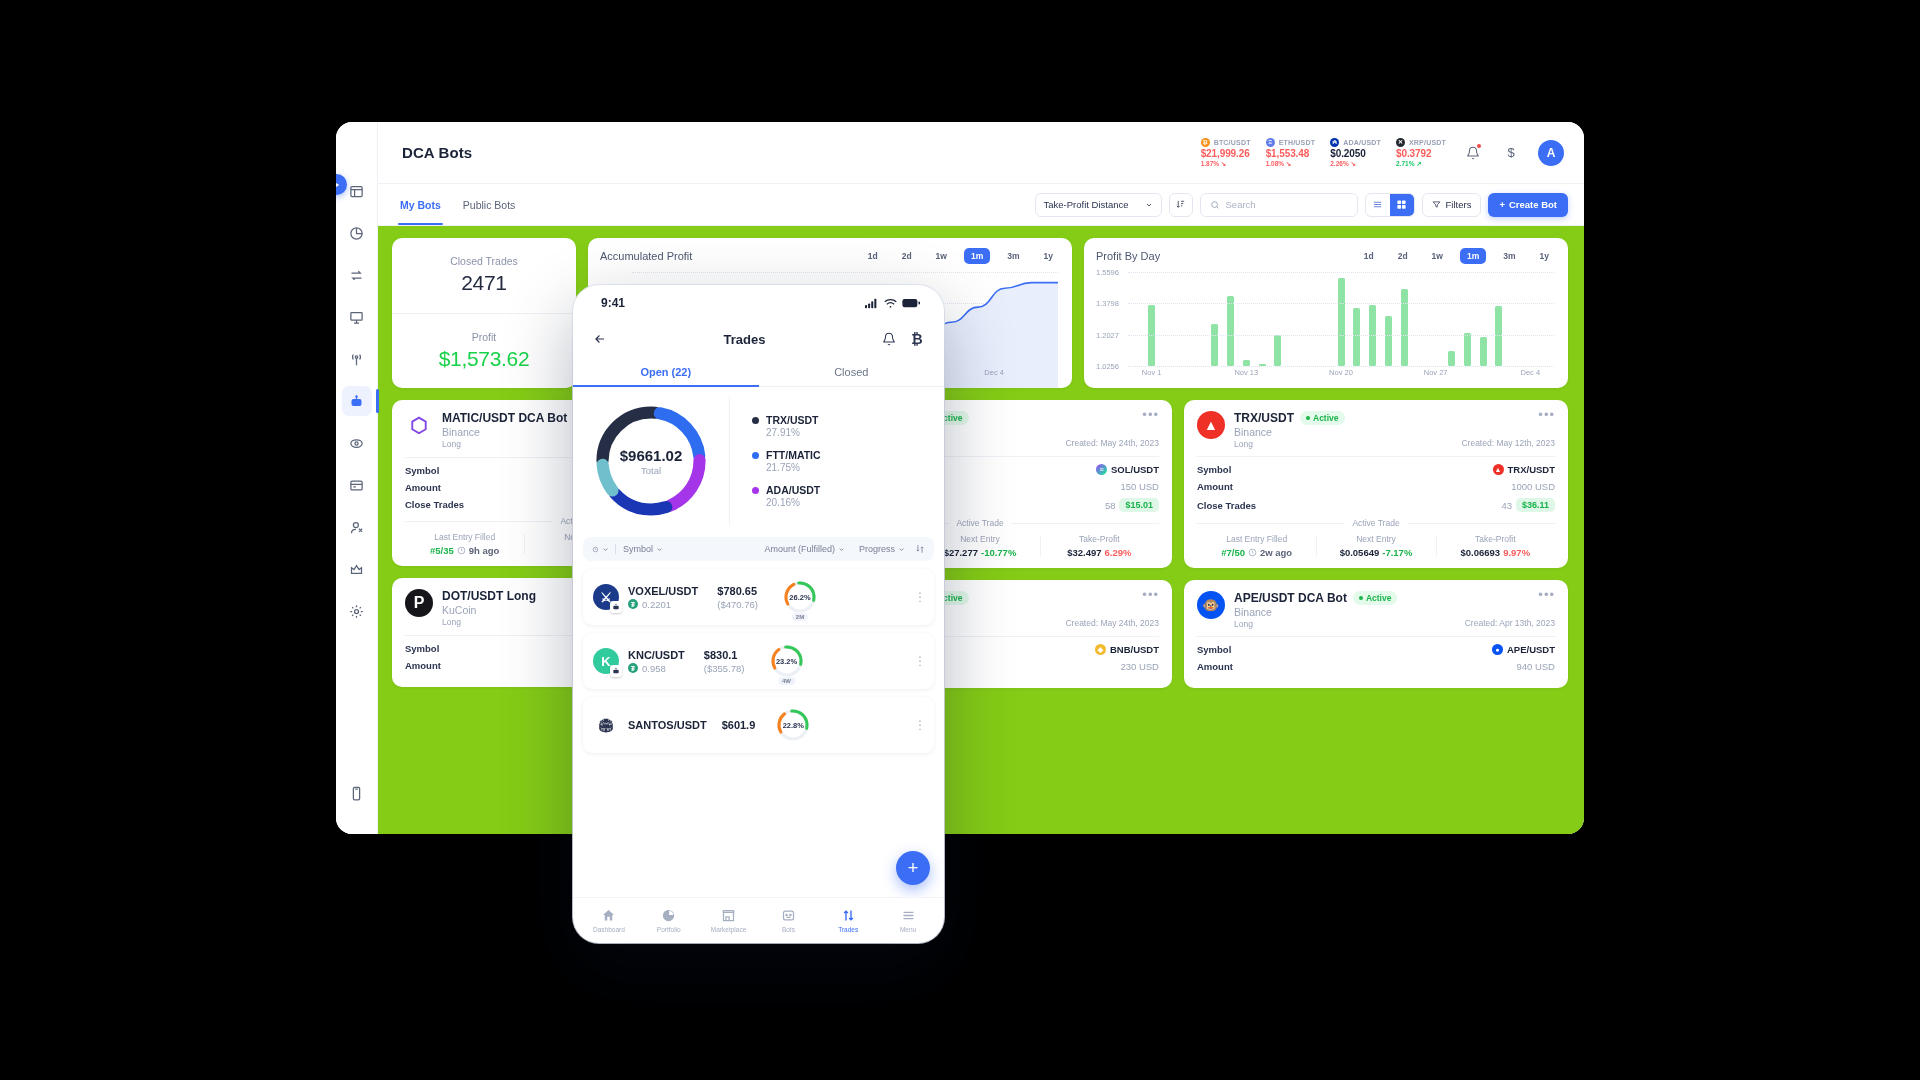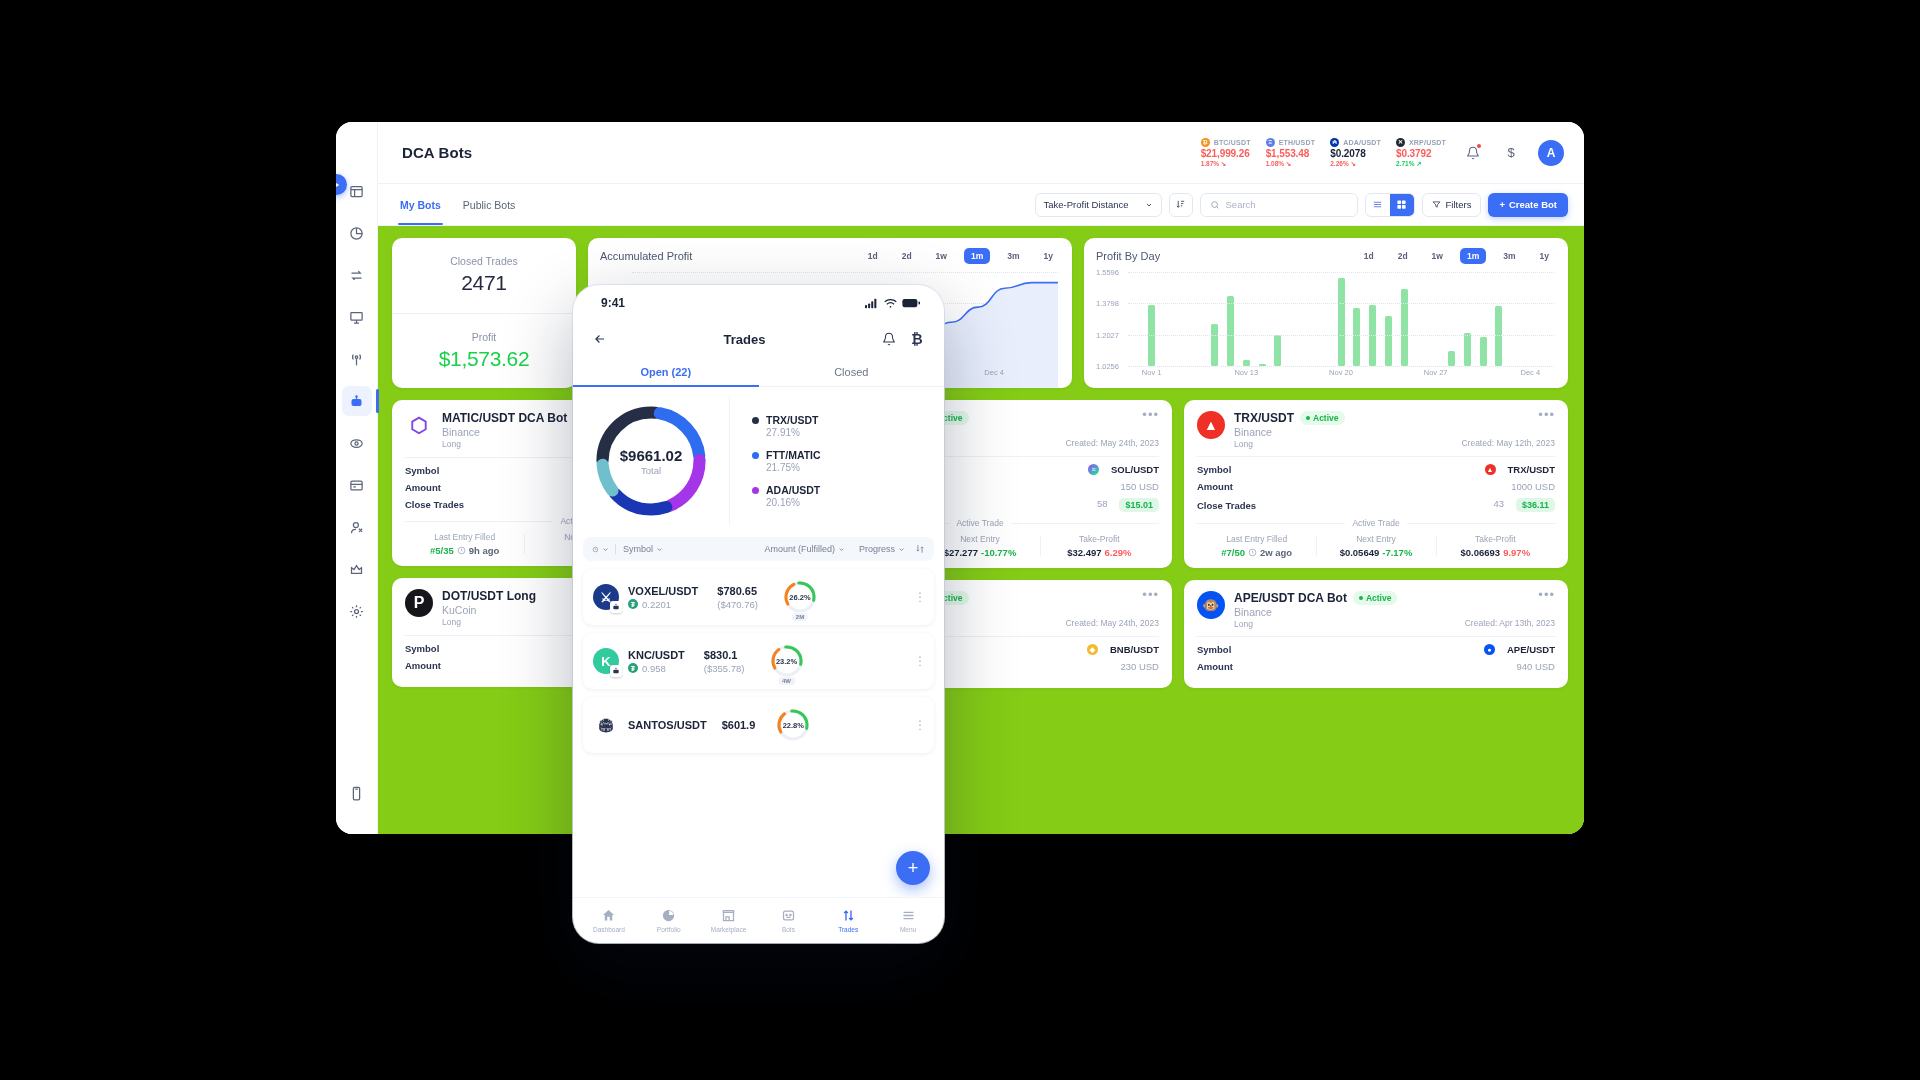--- a/index.html
+++ b/index.html
@@ -173,21 +173,21 @@
   .bc-name{font-size:12px;font-weight:700;color:#1b2338;white-space:nowrap}
   .badge{display:flex;align-items:center;gap:3px;background:#e4faea;color:#19b44a;font-size:8.5px;font-weight:600;padding:2px 6px;border-radius:10px}
   .badge i{width:4px;height:4px;border-radius:50%;background:#19b44a;display:block}
   .bc-ex{font-size:10.5px;color:#9aa3b8;margin-top:1px}
   .bc-side{font-size:8.5px;color:#9aa3b8;margin-top:1px}
   .dots{margin-left:auto;color:#a6aec2;font-size:13px;line-height:8px;letter-spacing:1px;cursor:pointer;flex:none}
   .created{font-size:8.5px;color:#9aa3b8;text-align:right;margin-top:-11px}
   .hr{height:1px;background:#eef1f6;margin:8px 0 7px}
   .kv{display:flex;align-items:center;font-size:9.5px;margin-bottom:6px}
   .k{color:#2b3450;font-weight:700}
-  .v{margin-left:auto;color:#9aa3b8;display:flex;align-items:flex-start;gap:12px}
+  .v{margin-left:auto;color:#9aa3b8;display:flex;align-items:center;gap:4px}
   .v.dark{color:#1b2338;font-weight:700}
   .pill{background:#dff7e6;color:#16b24b;font-weight:700;font-size:9px;padding:2px 6px;border-radius:5px}
   .sym-ico{width:11px;height:11px;border-radius:50%;display:inline-flex;align-items:center;justify-content:center;font-size:7px;color:#fff;font-weight:700}
   .at-div{display:flex;align-items:center;gap:7px;margin:3px 0 6px}
   .at-div span{font-size:8.5px;color:#9aa3b8;white-space:nowrap}
   .at-div::before,.at-div::after{content:'';flex:1;height:1px;background:#eef1f6}
   .at{display:flex}
   .atc{flex:1;text-align:center;position:relative}
   .atc + .atc::before{content:'';position:absolute;left:0;top:2px;bottom:2px;width:1px;background:#eef1f6}
   .at-l{font-size:8.5px;color:#9aa3b8;margin-bottom:3px}
@@ -362,21 +362,21 @@
               <span class="tk-sym">ETH/USDT</span>
             </div>
             <div class="tk-price down">$1,553.48</div>
             <div class="tk-chg down"><span>1.08%</span> ↘</div>
           </div>
           <div class="ticker">
             <div class="tk-head">
               <span class="tk-dot" style="background:#0033ad">₳</span>
               <span class="tk-sym">ADA/USDT</span>
             </div>
-            <div class="tk-price" style="color:#1b2338">$0.2078</div>
+            <div class="tk-price" style="color:#1b2338">$0.2050</div>
             <div class="tk-chg down"><span>2.26%</span> ↘</div>
           </div>
           <div class="ticker">
             <div class="tk-head">
               <span class="tk-dot" style="background:#23292f">✕</span>
               <span class="tk-sym">XRP/USDT</span>
             </div>
             <div class="tk-price down">$0.3792</div>
             <div class="tk-chg up"><span>2.71%</span> ↗</div>
           </div>

